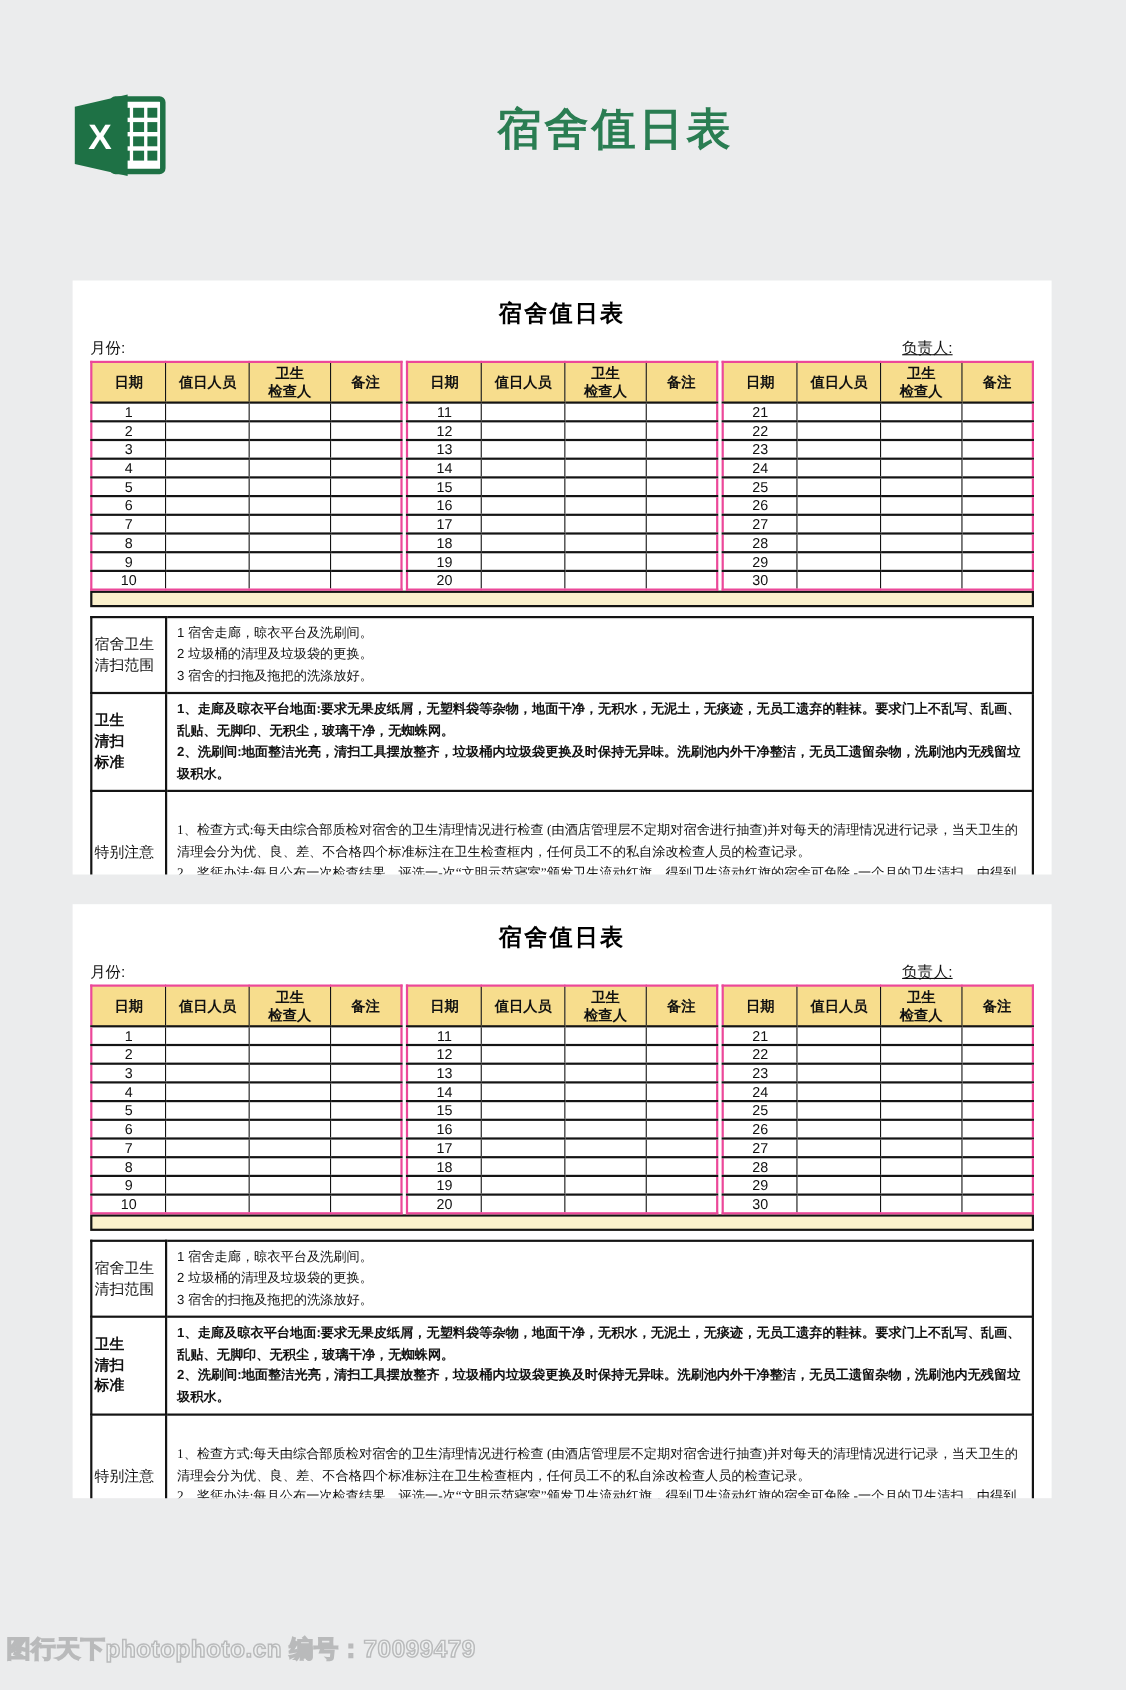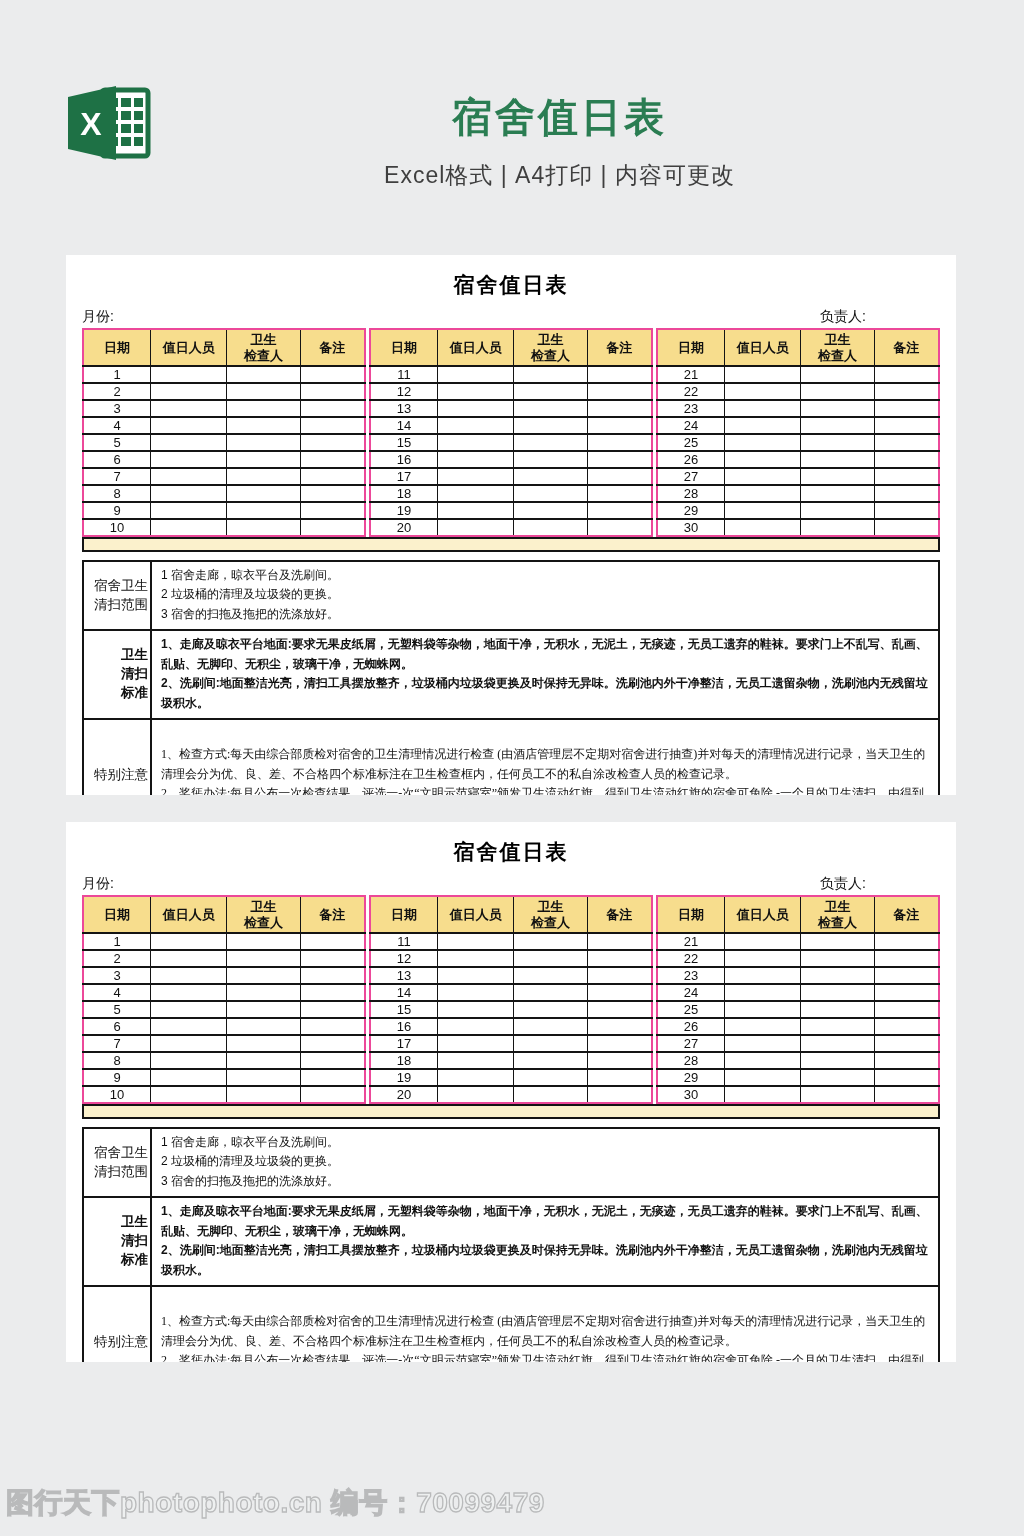--- a/index.html
+++ b/index.html
@@ -19,52 +19,52 @@
   .subtitle { margin: 15px 0 0; font-size: 23px; color: #3f3f3f; letter-spacing: 1px; }
 
   
   .card {
     position: absolute; left: 66px; width: 890px; height: 540px;
     background: #ffffff; overflow: hidden;
   }
   .card-inner { padding: 0 16px; }
   .card-title { text-align: center; font-size: 21px; font-weight: bold; margin: 16px 0 9px; letter-spacing: 2px; color: #000; }
   .meta-row { display: flex; justify-content: space-between; font-size: 14px; margin-bottom: 2px; }
-  .meta-manager { margin-right: 74px; }
+  .meta-manager { margin-right: 74px; text-decoration: underline; }
 
   .roster { display: flex; gap: 3px; }
   table { border-collapse: collapse; }
   .group { flex: 1; table-layout: fixed; border: 2px solid #ec4899; }
   .group th {
     background: #f7dd8d; border: 1px solid #141414; border-bottom: 2px solid #141414;
     height: 37px; font-size: 13px; font-weight: bold;
     white-space: pre-line; line-height: 1.2; padding: 0; text-align: center;
   }
   .group td {
     border: 1px solid #141414; border-top: 2px solid #141414;
     height: 16px; font-size: 13px; text-align: center; padding: 0;
   }
 
   .band { height: 15px; background: #fbf1cc; border: 2px solid #141414; }
 
   .sections { width: 100%; margin-top: 8px; table-layout: fixed; border: 2px solid #141414; }
   .sections td { border: 2px solid #141414; vertical-align: middle; }
   .sec-label {
-    width: 68px; text-align: right; font-size: 13.5px;
+    width: 68px; text-align: left; font-size: 13.5px;
     white-space: pre-line; line-height: 1.4; padding: 2px;
   }
   .sec-body { font-size: 12px; line-height: 1.62; padding: 4px 9px 5px; white-space: pre-line; }
   .row-scope td { height: 62px; }
   .row-standard td { height: 86px; font-weight: bold; }
   .row-attention td { height: 112px; font-family: Liberation Serif, serif; }
 
   
   .watermark {
     position: absolute; left: 6px; top: 1484px;
-    font-size: 28px; font-weight: bold; letter-spacing: 0.5px;
+    font-size: 22px; font-weight: bold; letter-spacing: 0.5px;
     color: #eef0f0; -webkit-text-stroke: 1.3px #b9babb;
   }
 </style>
 </head>
 <body>
 
 <div class="logo">
   <svg width="92" height="82" viewBox="0 0 92 82">
     <rect x="40" y="8" width="46" height="66" rx="3" fill="#ffffff" stroke="#1e7145" stroke-width="5"></rect>
     <rect x="48" y="16" width="8" height="9" fill="#1e7145"></rect>
@@ -79,21 +79,20 @@
     <rect x="48" y="55" width="8" height="9" fill="#1e7145"></rect>
       <rect x="59" y="55" width="10" height="9" fill="#1e7145"></rect>
       <rect x="72" y="55" width="9" height="9" fill="#1e7145"></rect>
     <polygon points="6,15 54,4 54,78 6,67" fill="#1e7145"></polygon>
     <text x="29" y="53" font-size="32" font-weight="bold" fill="#ffffff" text-anchor="middle">X</text>
   </svg>
 </div>
 
 <div class="title-block">
   <h1 class="main-title">宿舍值日表</h1>
-  <div class="subtitle">Excel格式 | A4打印 | 内容可更改</div>
 </div>
 
 <div id="cards">
   <section class="card" style="top: 255px;">
     <div class="card-inner">
       <h2 class="card-title">宿舍值日表</h2>
 
       <div class="meta-row">
         <span>月份:</span>
         <span class="meta-manager">负责人:</span>

